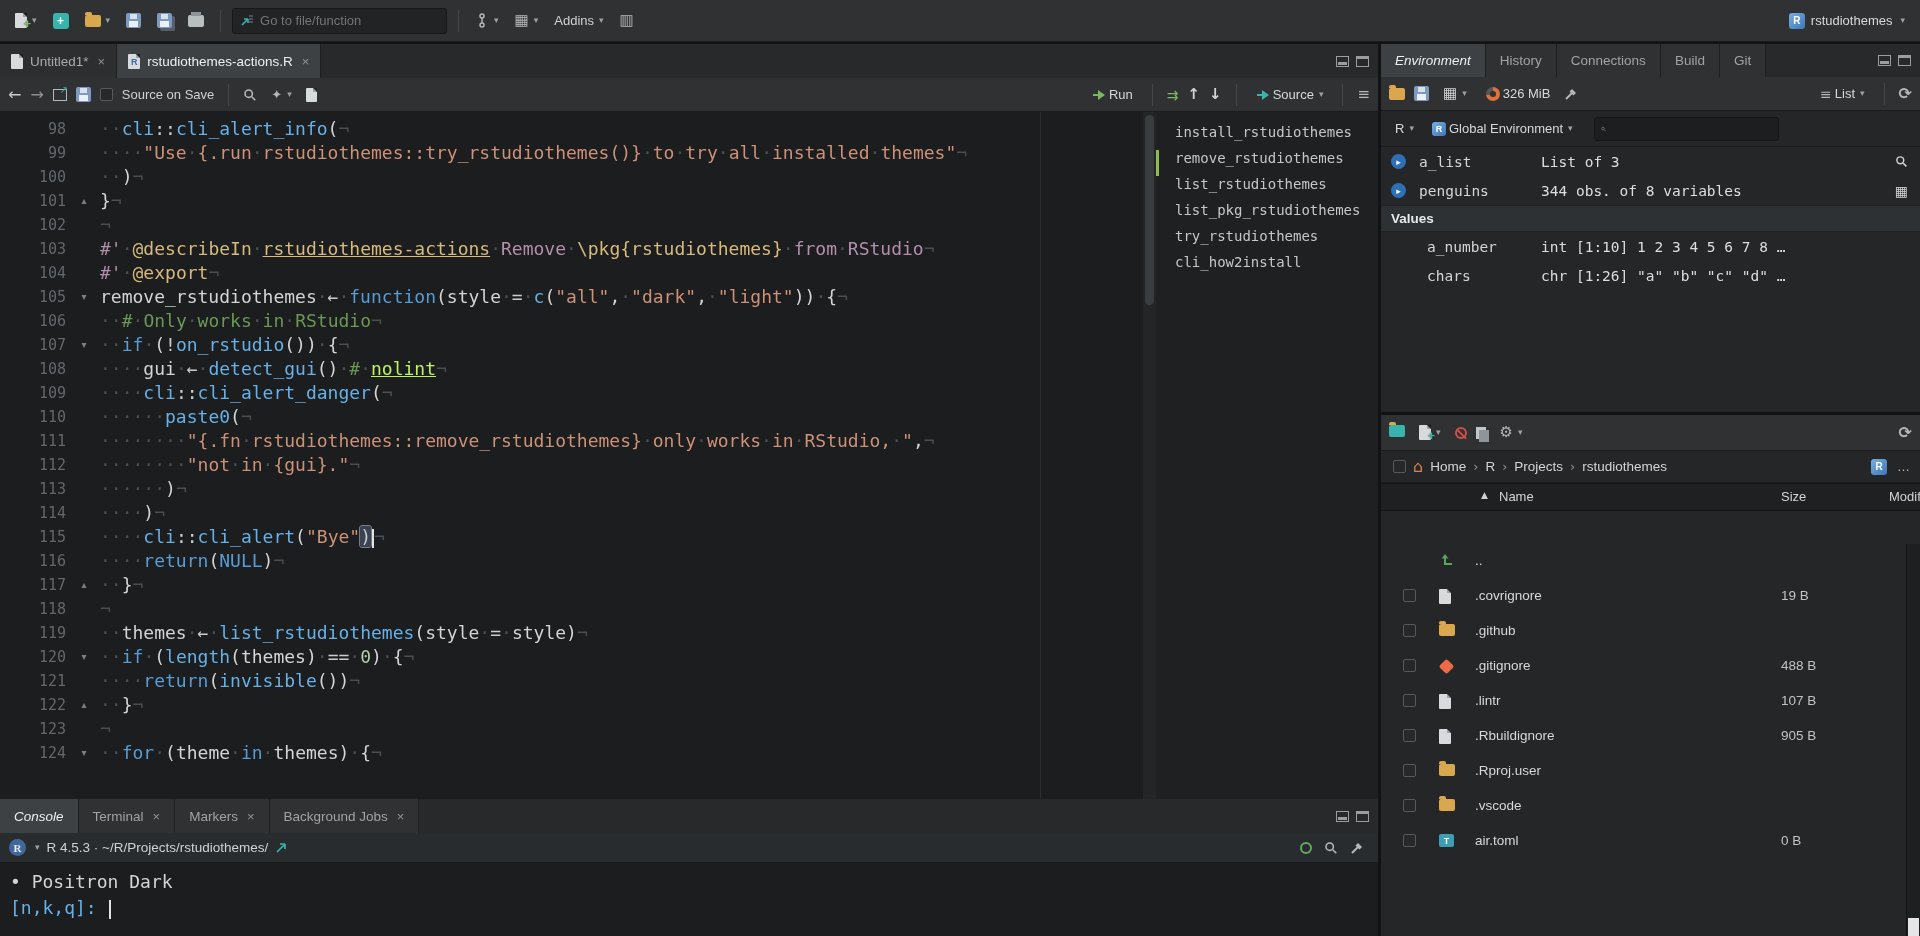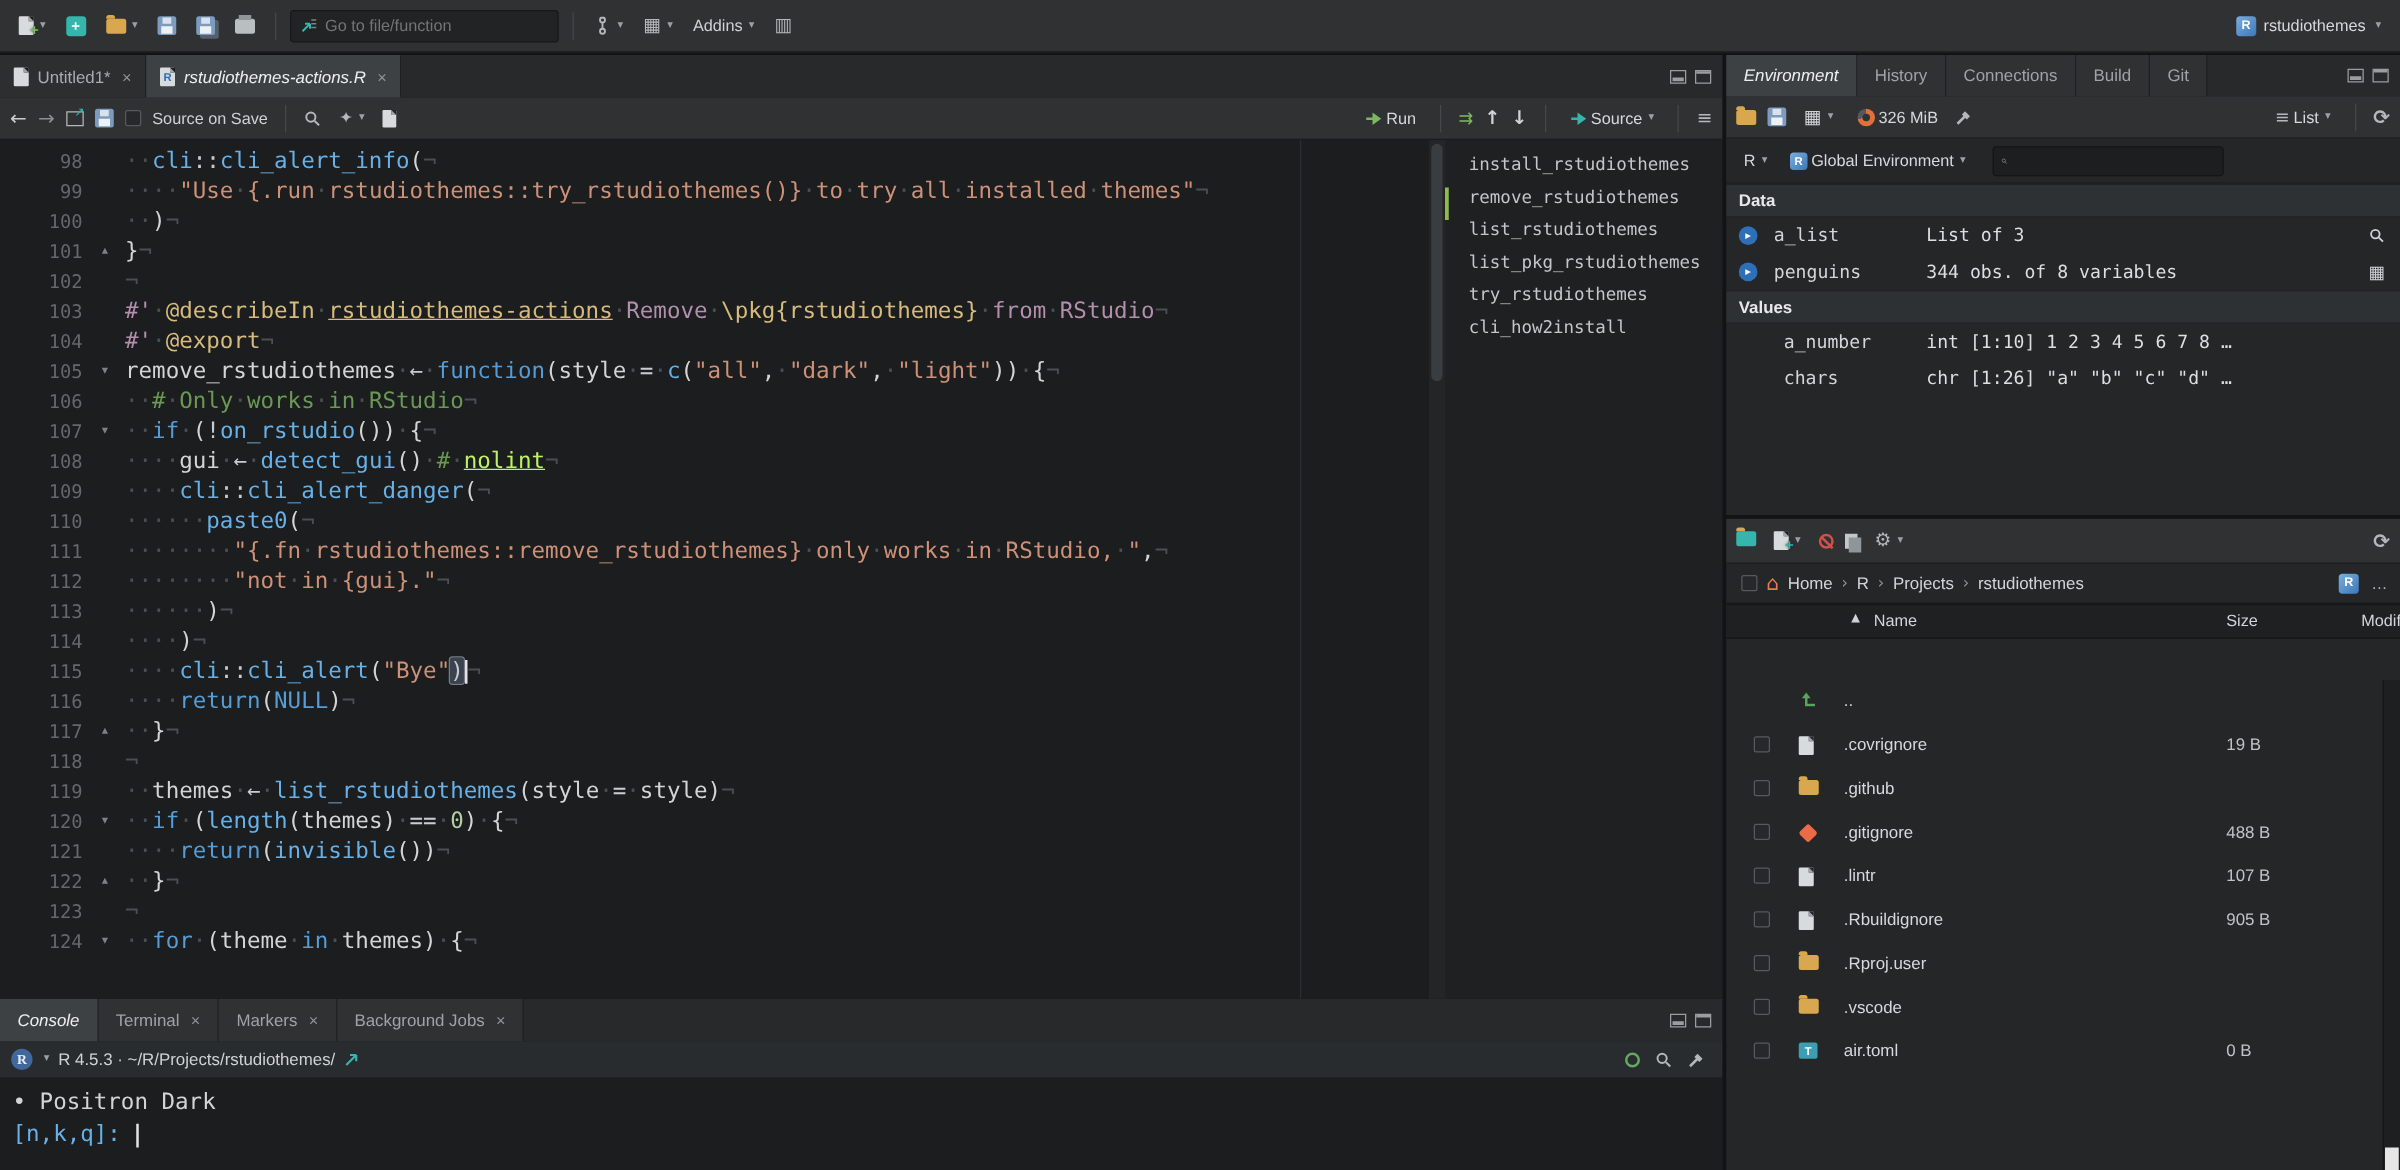--- a/index.html
+++ b/index.html
@@ -67,21 +67,21 @@
     align-items:center;justify-content:center;font-size:9px;font-family:"DejaVu Sans",sans-serif}
   .i-rlogo{width:17px;height:17px;border-radius:50%;background:#41689c;color:#e8edf3;display:inline-flex;
     align-items:center;justify-content:center;font:bold 11px "Liberation Serif",serif}
   .cb{width:13px;height:13px;border:1px solid #565a5d;background:#26282a;border-radius:2px;display:inline-block}
   svg{display:block}
 
   
   #source-pane{left:0;top:44px;width:1378px;height:808px}
   .doc-tab{display:flex;align-items:center;gap:7px;padding:0 11px;background:#2c2e30;color:#a8acae;border-right:1px solid #1d1f20;font-size:13.5px}
   .doc-tab.active{background:#3e4144;color:#ecefF1;color:#eceff1}
-  .doc-tab.active .doc-tab-label{font-style:italic}
+  .doc-tab.active .doc-tab-label{}
   .editor{position:absolute;left:0;top:68px;bottom:29px;right:0;background:#1b1d1e}
   .code-lines{position:absolute;left:0;top:0;bottom:0;width:1143px;padding-top:5px;overflow:hidden;white-space:pre}
   .code-line{height:24px;display:flex;align-items:center;font:18px/24px "DejaVu Sans Mono",monospace}
   .gutter-num{width:74px;text-align:right;padding-right:8px;color:#63686c;font-size:15px;flex:none}
   .fold-marker{width:20px;text-align:center;color:#7d8184;font-size:10px;flex:none;font-family:"DejaVu Sans",sans-serif}
   .code-text{padding-left:6px;flex:1;white-space:pre}
   .tok-w,.tok-e{color:#4a4f54}
   .tok-v{color:#d4d4d4}
   .tok-k{color:#569cd6}
   .tok-f{color:#67b1e8}
@@ -401,23 +401,20 @@
       </span>
       <span class="env-search">
         <svg width="12" height="12" viewBox="0 0 16 16">
           <circle cx="6.5" cy="6.5" r="4.2" fill="none" stroke="#8f9496" stroke-width="1.8"></circle>
           <line x1="10" y1="10" x2="14" y2="14" stroke="#8f9496" stroke-width="1.8"></line>
         </svg>
         <input type="text" readonly="" value="" style="">
       </span>
     </div>
     <div id="env-body">
-        <div class="env-section-header">
-          <span>Data</span>
-        </div>
         <div class="env-row">
           <span class="i-expander exp">▸</span>
           <span class="ename">a_list</span>
           <span class="evalue">List of 3</span>
           <span class="eact">
             <svg width="13" height="13" viewBox="0 0 16 16">
               <circle cx="6.5" cy="6.5" r="4.2" fill="none" stroke="#d0d3d5" stroke-width="1.8"></circle>
               <line x1="10" y1="10" x2="14" y2="14" stroke="#d0d3d5" stroke-width="1.8"></line>
             </svg>
           </span>

